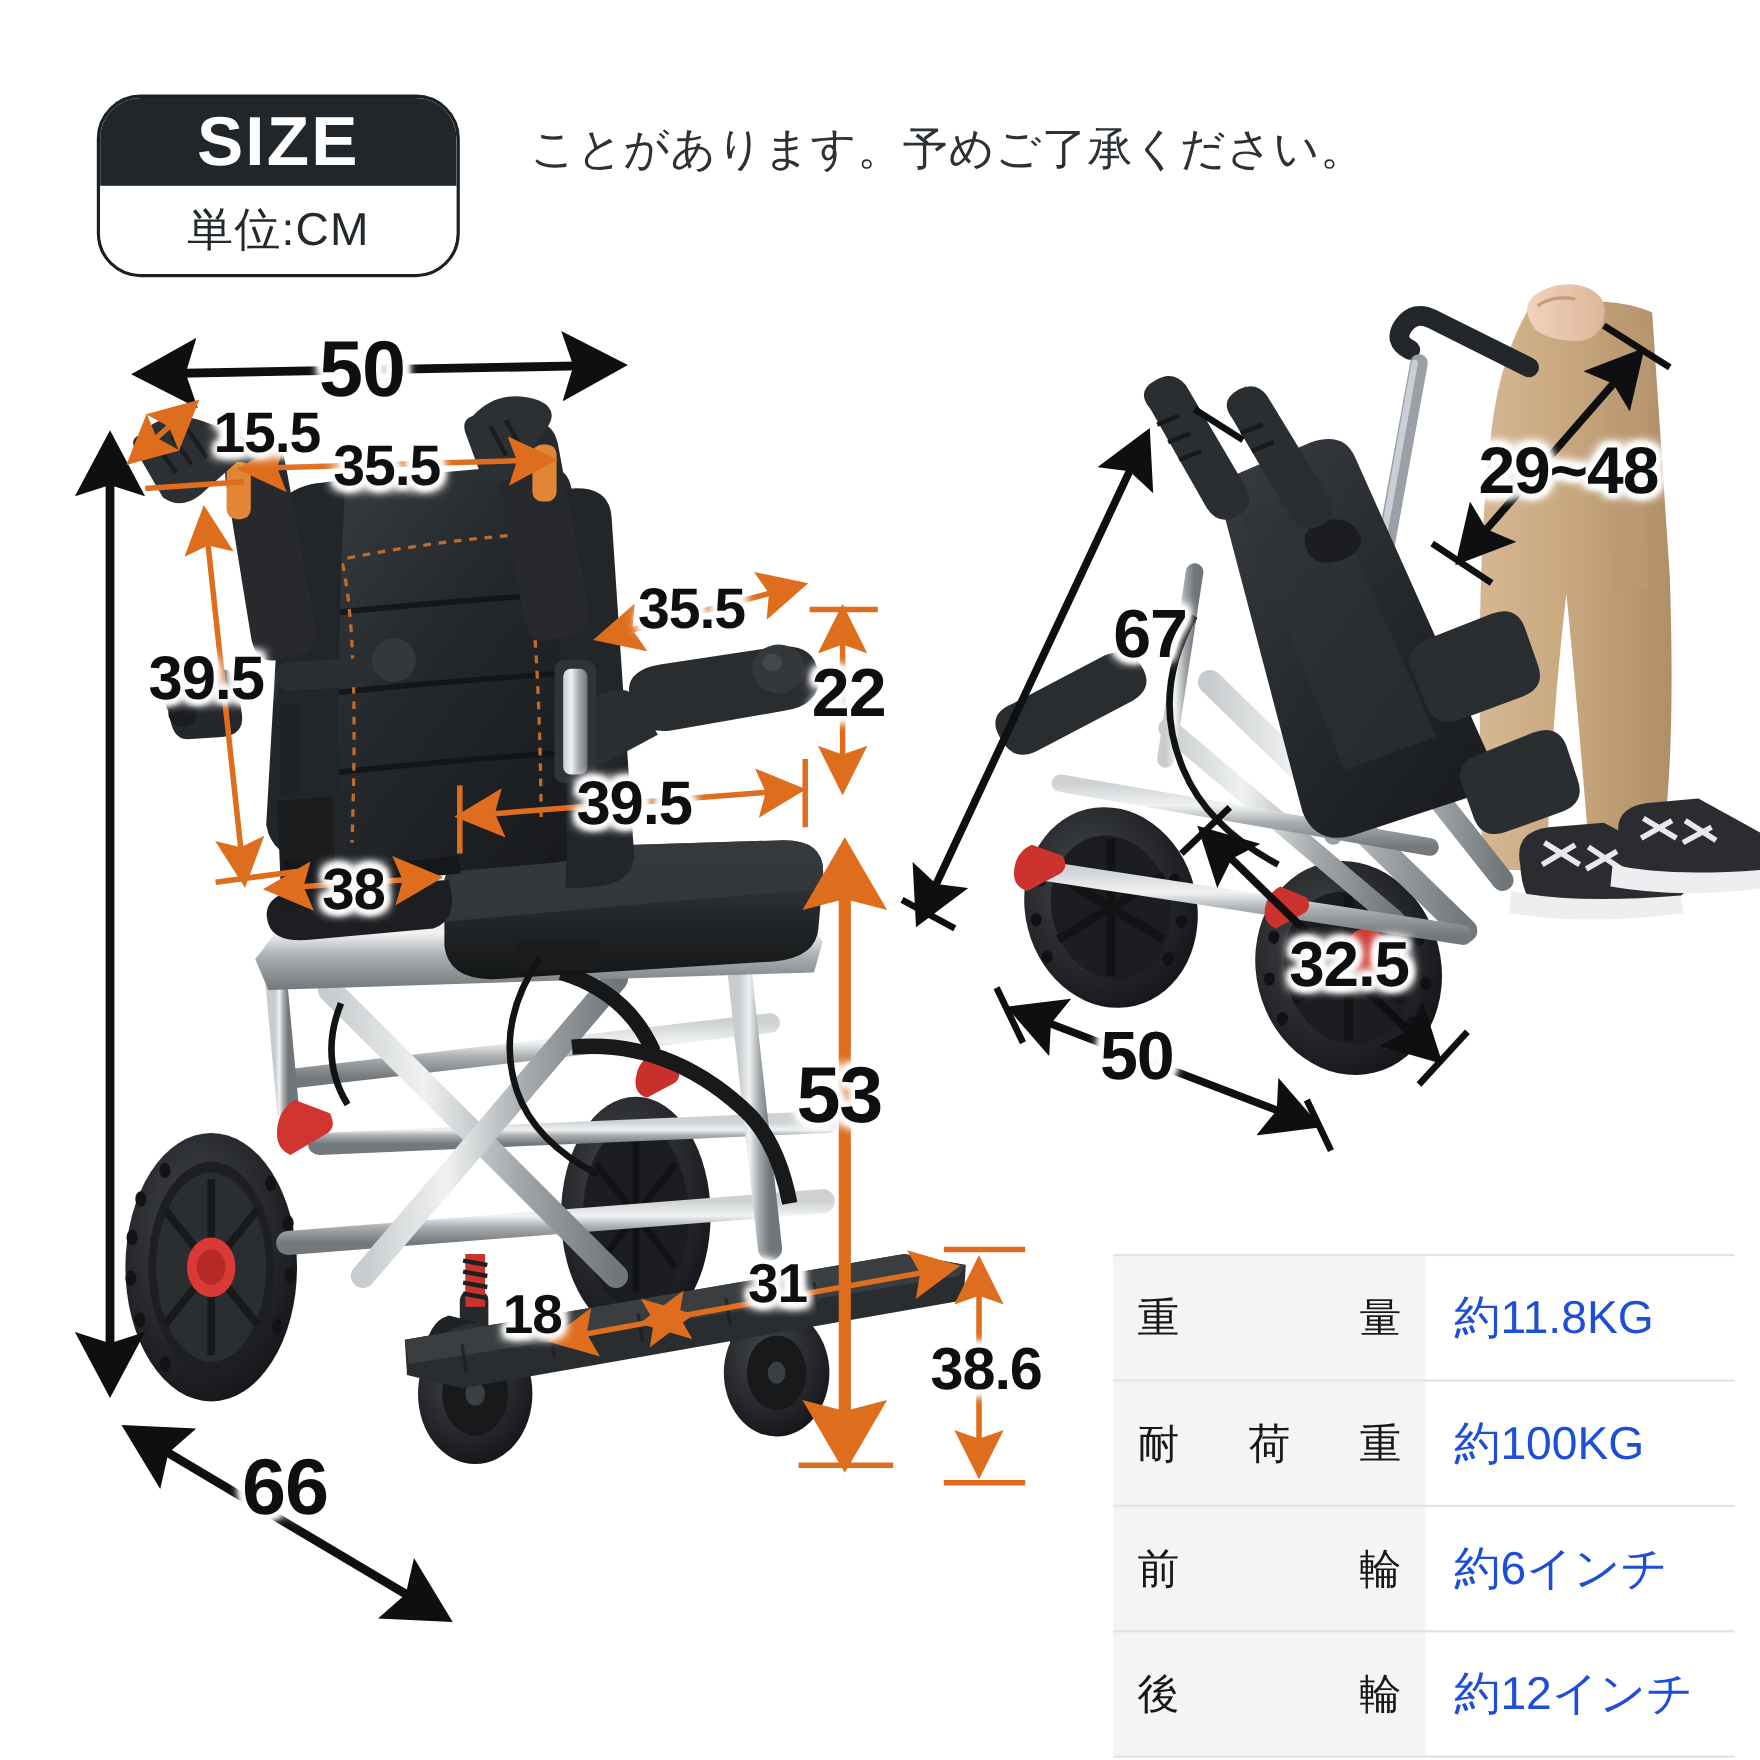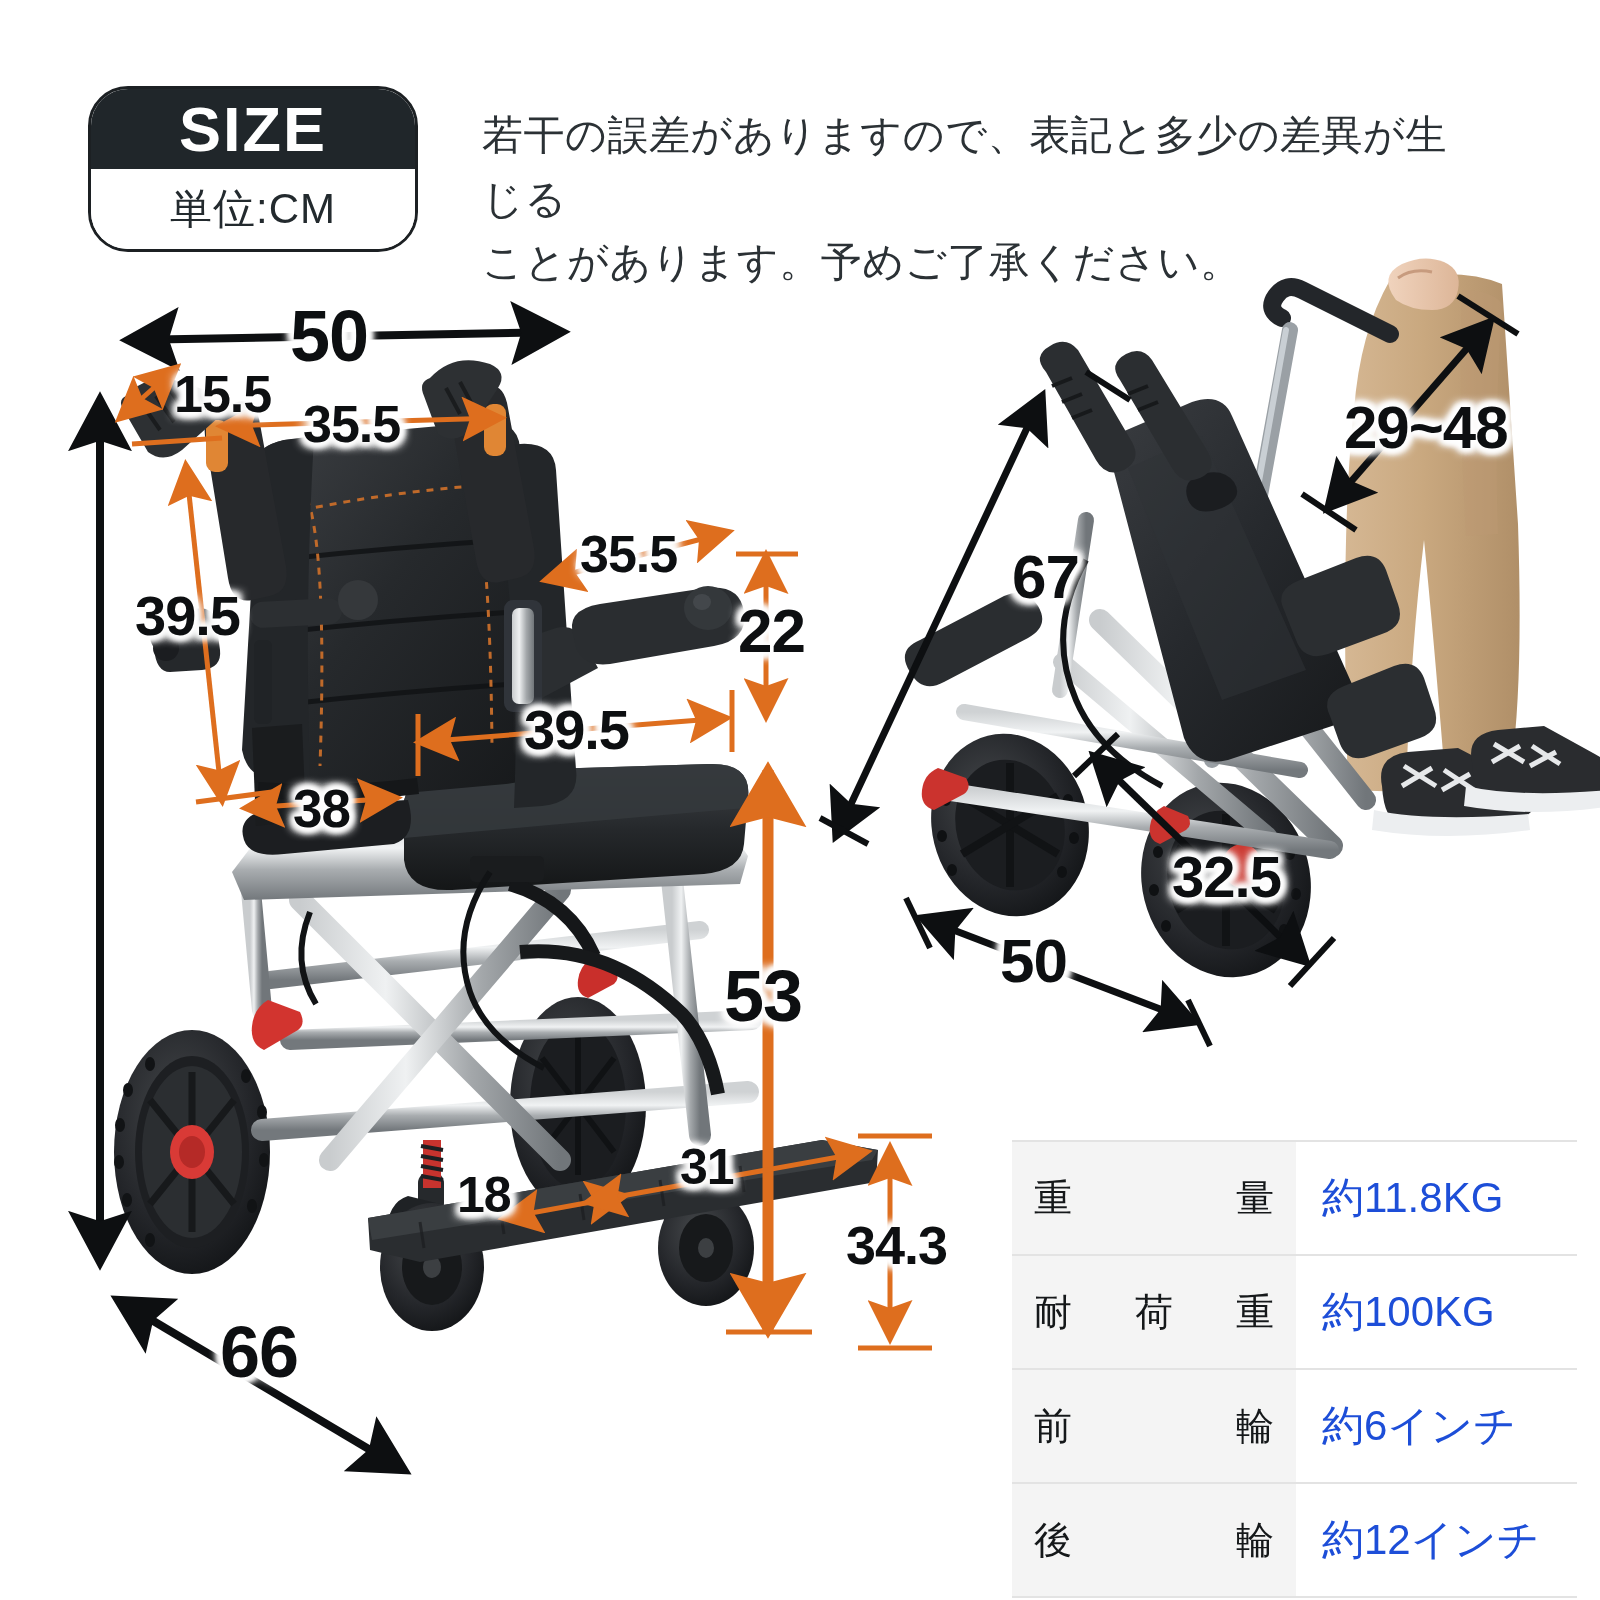--- a/index.html
+++ b/index.html
@@ -76,21 +76,20 @@
   <div class="size-badge">
     <div class="size-badge-top">
       <span>SIZE</span>
     </div>
     <div class="size-badge-bot">
       <span>単位:CM</span>
     </div>
   </div>
 
   <div class="note">
-    <div>若干の誤差がありますので、表記と多少の差異が生じる</div>
     <div>ことがあります。予めご了承ください。</div>
   </div>
 
   <svg class="art" viewBox="0 0 1600 1600">
     <defs>
       <marker id="ao" markerWidth="9" markerHeight="9" refX="7.6" refY="4.5" orient="auto">
         <path d="M0,0 L9,4.5 L0,9 L1.6,4.5 Z" fill="#DE6E1E"></path>
       </marker>
       <marker id="aos" markerWidth="9" markerHeight="9" refX="1.4" refY="4.5" orient="auto">
         <path d="M9,0 L0,4.5 L9,9 L7.4,4.5 Z" fill="#DE6E1E"></path>
@@ -495,42 +494,42 @@
       <line x1="1188" y1="1000" x2="1210" y2="1046" stroke="#0D0F11" stroke-width="6"></line>
 
       <line x1="1094" y1="756" x2="1306" y2="962" stroke="#0D0F11" stroke-width="7" marker-start="url(#abs)" marker-end="url(#ab)"></line>
       <line x1="1074" y1="776" x2="1118" y2="734" stroke="#0D0F11" stroke-width="6"></line>
       <line x1="1290" y1="986" x2="1334" y2="938" stroke="#0D0F11" stroke-width="6"></line>
     </g>
   </svg>
 
   <div class="dim" style="left:290px;top:300px;font-size:72px;">50</div>
 
-  <div class="dim" style="left:174px;top:368px;font-size:52px;">15.5</div>
+  <div class="dim" style="left:194px;top:368px;font-size:52px;">15.5</div>
 
   <div class="dim" style="left:303px;top:398px;font-size:52px;">35.5</div>
 
   <div class="dim" style="left:135px;top:588px;font-size:56px;">39.5</div>
 
   <div class="dim" style="left:580px;top:528px;font-size:52px;">35.5</div>
 
   <div class="dim" style="left:524px;top:702px;font-size:56px;">39.5</div>
 
   <div class="dim" style="left:293px;top:782px;font-size:53px;">38</div>
 
   <div class="dim" style="left:738px;top:600px;font-size:62px;">22</div>
 
   <div class="dim" style="left:724px;top:960px;font-size:72px;">53</div>
 
 
   <div class="dim" style="left:457px;top:1170px;font-size:50px;">18</div>
 
   <div class="dim" style="left:680px;top:1142px;font-size:50px;">31</div>
 
-  <div class="dim" style="left:846px;top:1218px;font-size:54px;">34.3</div>
+  <div class="dim" style="left:846px;top:1218px;font-size:54px;">38.6</div>
 
   <div class="dim" style="left:220px;top:1316px;font-size:72px;text-align:center;">66</div>
 
   <div class="dim" style="left:1012px;top:546px;font-size:62px;">67</div>
 
   <div class="dim" style="left:1344px;top:398px;font-size:60px;">29~48</div>
 
   <div class="dim" style="left:1000px;top:930px;font-size:62px;">50</div>
 
   <div class="dim" style="left:1172px;top:848px;font-size:58px;">32.5</div>

